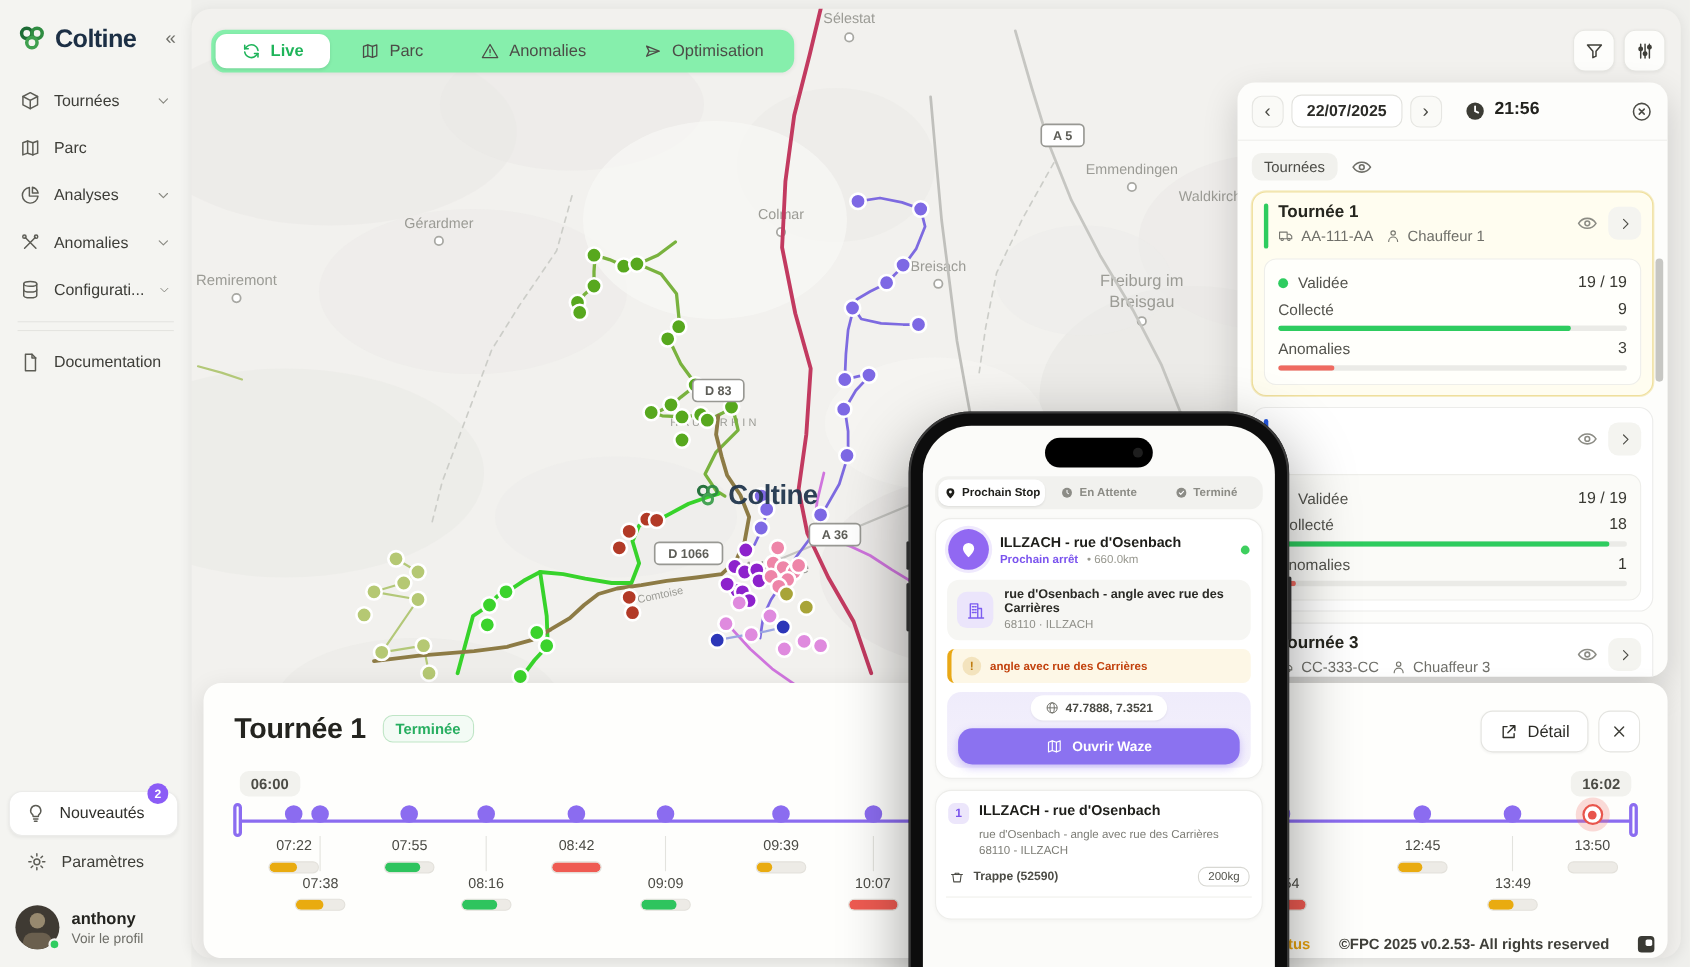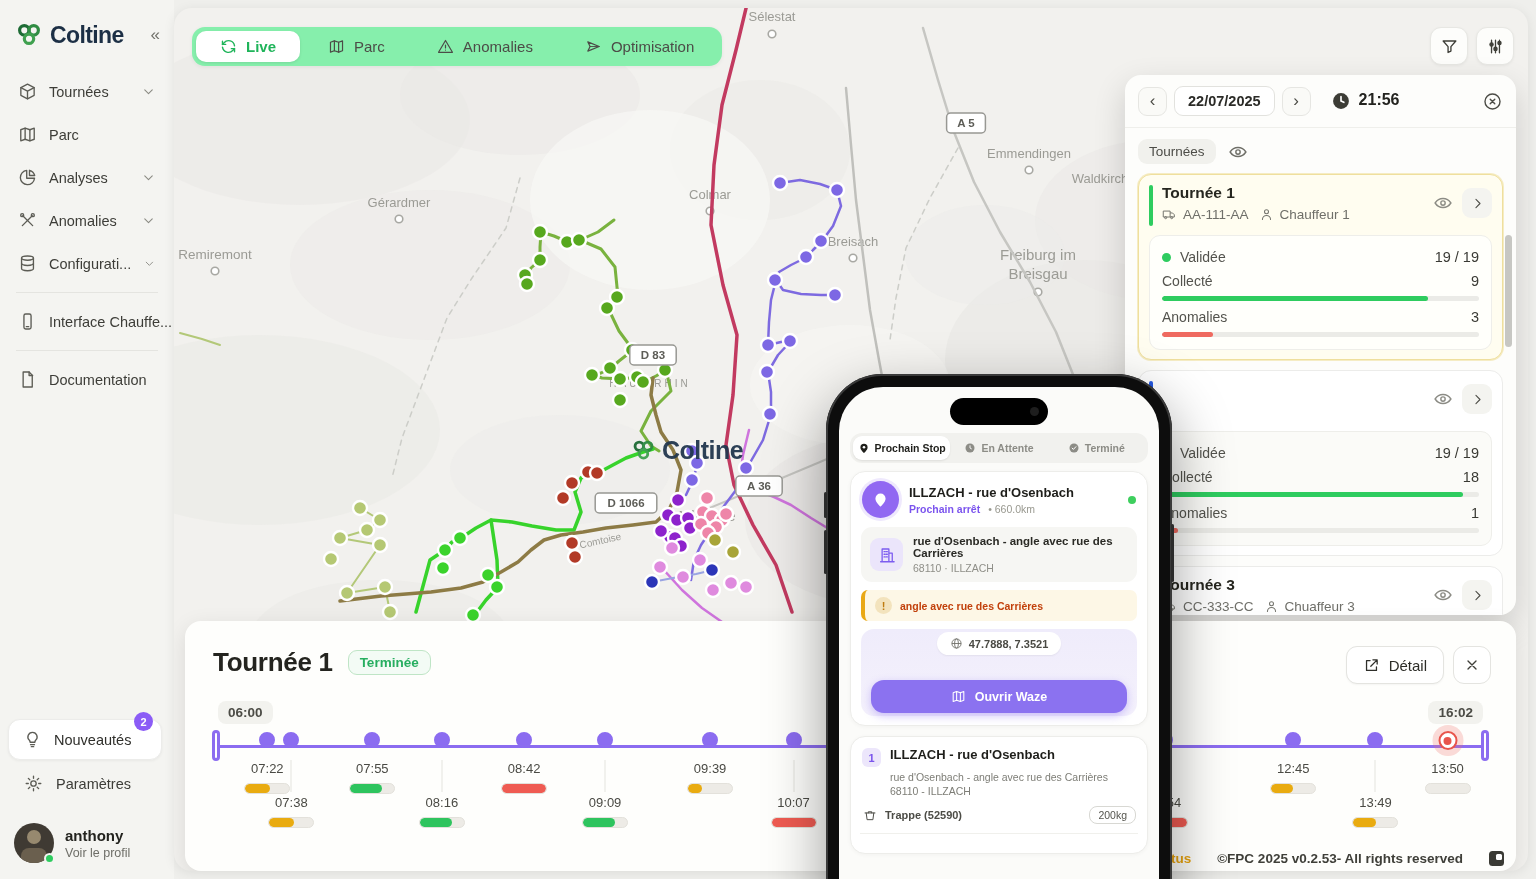--- a/index.html
+++ b/index.html
@@ -128,21 +128,21 @@
   .addr-icon{width:33px;height:33px;background:#ebe5fb;border-radius:9px;display:flex;align-items:center;justify-content:center;flex:none}
   .addr-icon [data-icon]{width:18px;height:18px;color:#7c5cf0}
   .addr-t{font-size:11.5px;font-weight:bold;color:#2a2a25}
   .addr-s{font-size:10.5px;color:#8f8f88;margin-top:3px}
   .ns-warn{margin:8px 10px 0;background:#fdf7e6;border-left:4px solid #e9a816;border-radius:7px;display:flex;gap:8px;align-items:center;padding:7px 10px}
   .warn-circ{width:17px;height:17px;border-radius:50%;background:#f3e3bd;color:#bf7b10;font-size:11px;font-weight:bold;display:flex;align-items:center;justify-content:center;flex:none}
   .warn-text{font-size:10.5px;font-weight:bold;color:#c2410c}
   .ns-waze{margin:8px 10px 9px;background:linear-gradient(180deg,#efecfb,#f4f1fc);border-radius:13px;padding:3px 10px;text-align:center}
   .coord-pill{display:inline-flex;align-items:center;gap:6px;background:#fff;border-radius:14px;padding:5px 13px;font-size:11px;font-weight:600;color:#4a4a44;box-shadow:0 1px 2px rgba(0,0,0,.06);cursor:pointer}
   .cp-ic{width:13px;height:13px;color:#6b6b64}
-  .waze-btn{margin-top:25px;display:flex;align-items:center;justify-content:center;gap:9px;background:#8b72f0;border-radius:13px;padding:9px;color:#fff;font-size:12.5px;font-weight:bold;box-shadow:0 3px 8px rgba(120,90,240,.35);cursor:pointer}
+  .waze-btn{margin-top:7px;display:flex;align-items:center;justify-content:center;gap:9px;background:#8b72f0;border-radius:13px;padding:9px;color:#fff;font-size:12.5px;font-weight:bold;box-shadow:0 3px 8px rgba(120,90,240,.35);cursor:pointer}
   .waze-btn [data-icon]{width:15px;height:15px;color:#fff}
   .stop-card{margin-top:10px;padding:10px 11px}
   .sc-head{display:flex;gap:9px;align-items:flex-start}
   .sc-num{width:19px;height:19px;background:#ece6fb;color:#7a54ec;border-radius:6px;font-size:11px;font-weight:bold;display:flex;align-items:center;justify-content:center;margin-top:1px;flex:none}
   .sc-title{font-size:13px;font-weight:bold;color:#1e1e1a}
   .sc-lines{margin:3px 0 0 28px;font-size:10.5px;color:#7d7d76;line-height:1.38}
   .sc-equip{display:flex;align-items:center;gap:8px;margin:7px 0 0 1px;font-size:11px;color:#4c4c46;font-weight:600}
   .eq-ic{width:14px;height:14px;color:#4c4c46}
   .sc-weight{margin-left:auto;border:1px solid #d8d8d3;border-radius:8px;padding:2px 8px;font-size:10.5px;color:#55554e;font-weight:normal}
   .sc-div{height:1px;background:#f0f0ec;margin:9px -2px 9px}
@@ -231,30 +231,20 @@
           </svg>
         </span>
      <span>Configurati...</span>
      <span class="nav-chev">
           <svg viewBox="0 0 24 24" fill="none" stroke="currentColor" stroke-linecap="round" stroke-linejoin="round" stroke-width="1.7">
             <path d="M6 9.5l6 6 6-6"></path>
           </svg>
         </span>
    </div>
       <div class="nav-div"></div>
-      <div class="nav-item">
-     <span class="nico">
-          <svg viewBox="0 0 24 24" fill="none" stroke="currentColor" stroke-linecap="round" stroke-linejoin="round" stroke-width="1.7">
-            <rect x="7.5" y="2.5" width="9" height="19" rx="2.2"></rect>
-            <path d="M10.5 18.5h3"></path>
-          </svg>
-        </span>
-     <span>Interface Chauffe...</span>
-
-   </div>
       <div class="nav-div"></div>
       <div class="nav-item">
      <span class="nico">
           <svg viewBox="0 0 24 24" fill="none" stroke="currentColor" stroke-linecap="round" stroke-linejoin="round" stroke-width="1.7">
             <path d="M6.5 2.5h7.5l4 4v15h-11.5z"></path>
             <path d="M14 2.5V7h4.5"></path>
           </svg>
         </span>
      <span>Documentation</span>
 

